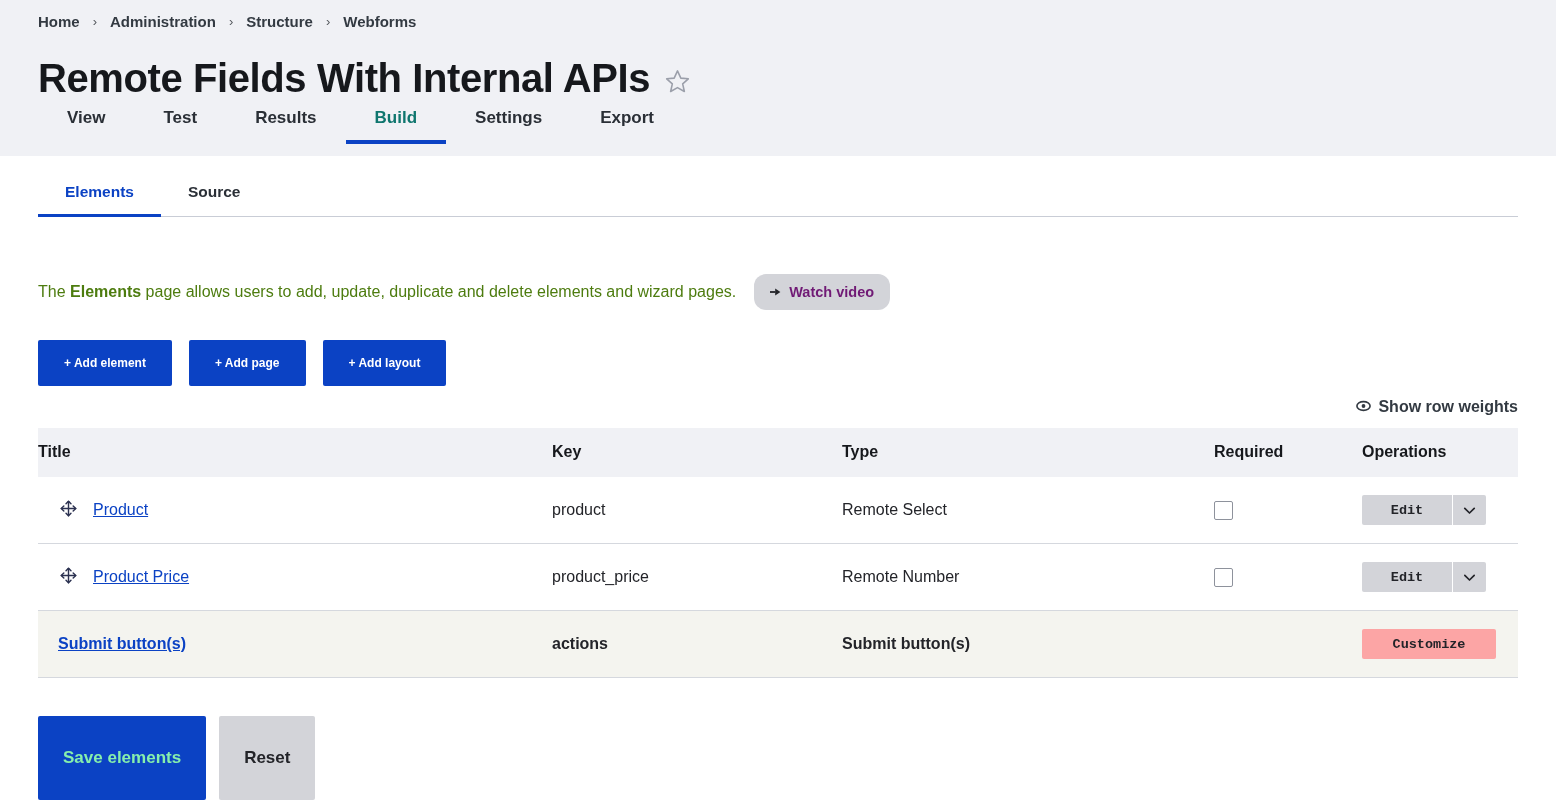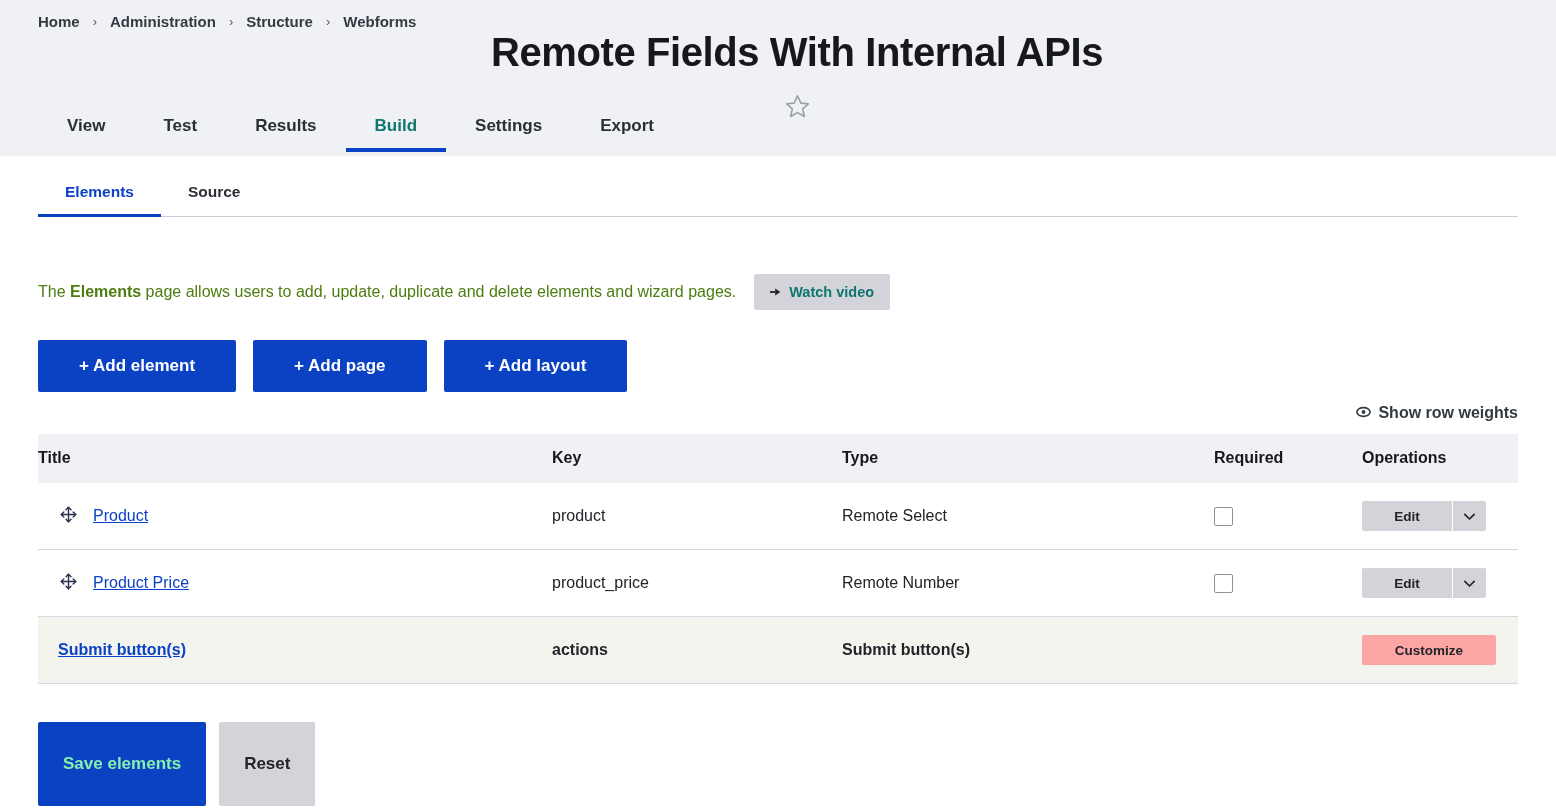--- a/index.html
+++ b/index.html
@@ -38,42 +38,41 @@
   .crumb-sep {
     color: #55595e;
     font-size: 13px;
     padding: 0 13px;
     font-weight: normal;
     user-select: none;
   }
 
   .page-title-row {
     display: flex;
-    align-items: center;
+    align-items: flex-end;
     gap: 14px;
-    margin-top: 1px;
-    flex-direction: column;
+    margin-top: 27px;
   }
   .page-title {
     font-size: 40px;
     font-weight: bold;
     letter-spacing: -0.4px;
     color: #16181c;
     line-height: 1.05;
     margin: 0;
   }
   .star-icon { display: block; margin-top: 6px; }
 
   
   .primary-tabs {
     display: flex;
     align-items: flex-end;
     gap: 0;
     position: absolute;
-    bottom: 4px;
+    bottom: 12px;
     left: 38px;
   }
   .ptab {
     font-size: 17px;
     font-weight: bold;
     color: #2a2f36;
     text-decoration: none;
     padding: 14px 29px 12px 29px;
     border-bottom: 4px solid transparent;
     white-space: nowrap;
@@ -119,46 +118,46 @@
   }
   .help-text {
     font-size: 16px;
     color: #4d7c0f;
     line-height: 1.4;
   }
   .help-text b { font-weight: bold; }
   .btn-video {
     background: #d3d4d9;
     border: none;
-    border-radius: 2px;
+    border-radius: 12px;
     padding: 10px 16px;
     font-size: 14.5px;
     font-weight: bold;
-    color: #0f766e;
+    color: #701a75;
     cursor: pointer;
     display: inline-flex;
     align-items: center;
     gap: 7px;
     white-space: nowrap;
   }
   .play-glyph { display: block; }
 
   .action-row {
     display: flex;
     gap: 17px;
     margin-top: 30px;
   }
   .btn-primary {
     background: #0b42c4;
     color: #ffffff;
     border: none;
     border-radius: 2px;
-    font-size: 17px;
-    font-weight: bold;
-    padding: 16px 41px;
+    font-size: 12px;
+    font-weight: bold;
+    padding: 16px 26px;
     cursor: pointer;
     white-space: nowrap;
   }
 
   .weights-row {
     display: flex;
     justify-content: flex-end;
     margin-top: 12px;
   }
   .weights-link {
@@ -236,21 +235,21 @@
     width: 19px;
     height: 19px;
     border: 1px solid #8e929c;
     border-radius: 2px;
     background: #ffffff;
     display: inline-block;
     vertical-align: middle;
     cursor: pointer;
   }
 
-  .ops-cell { padding-right: 0; }
+  .ops-cell { padding-right: 0; font-family: Liberation Mono, monospace; }
   .dropbutton {
     display: inline-flex;
     align-items: stretch;
     border-radius: 2px;
     overflow: hidden;
     width: 124px;
     height: 30px;
   }
   .dropbutton .db-main {
     background: #d3d4d9;

